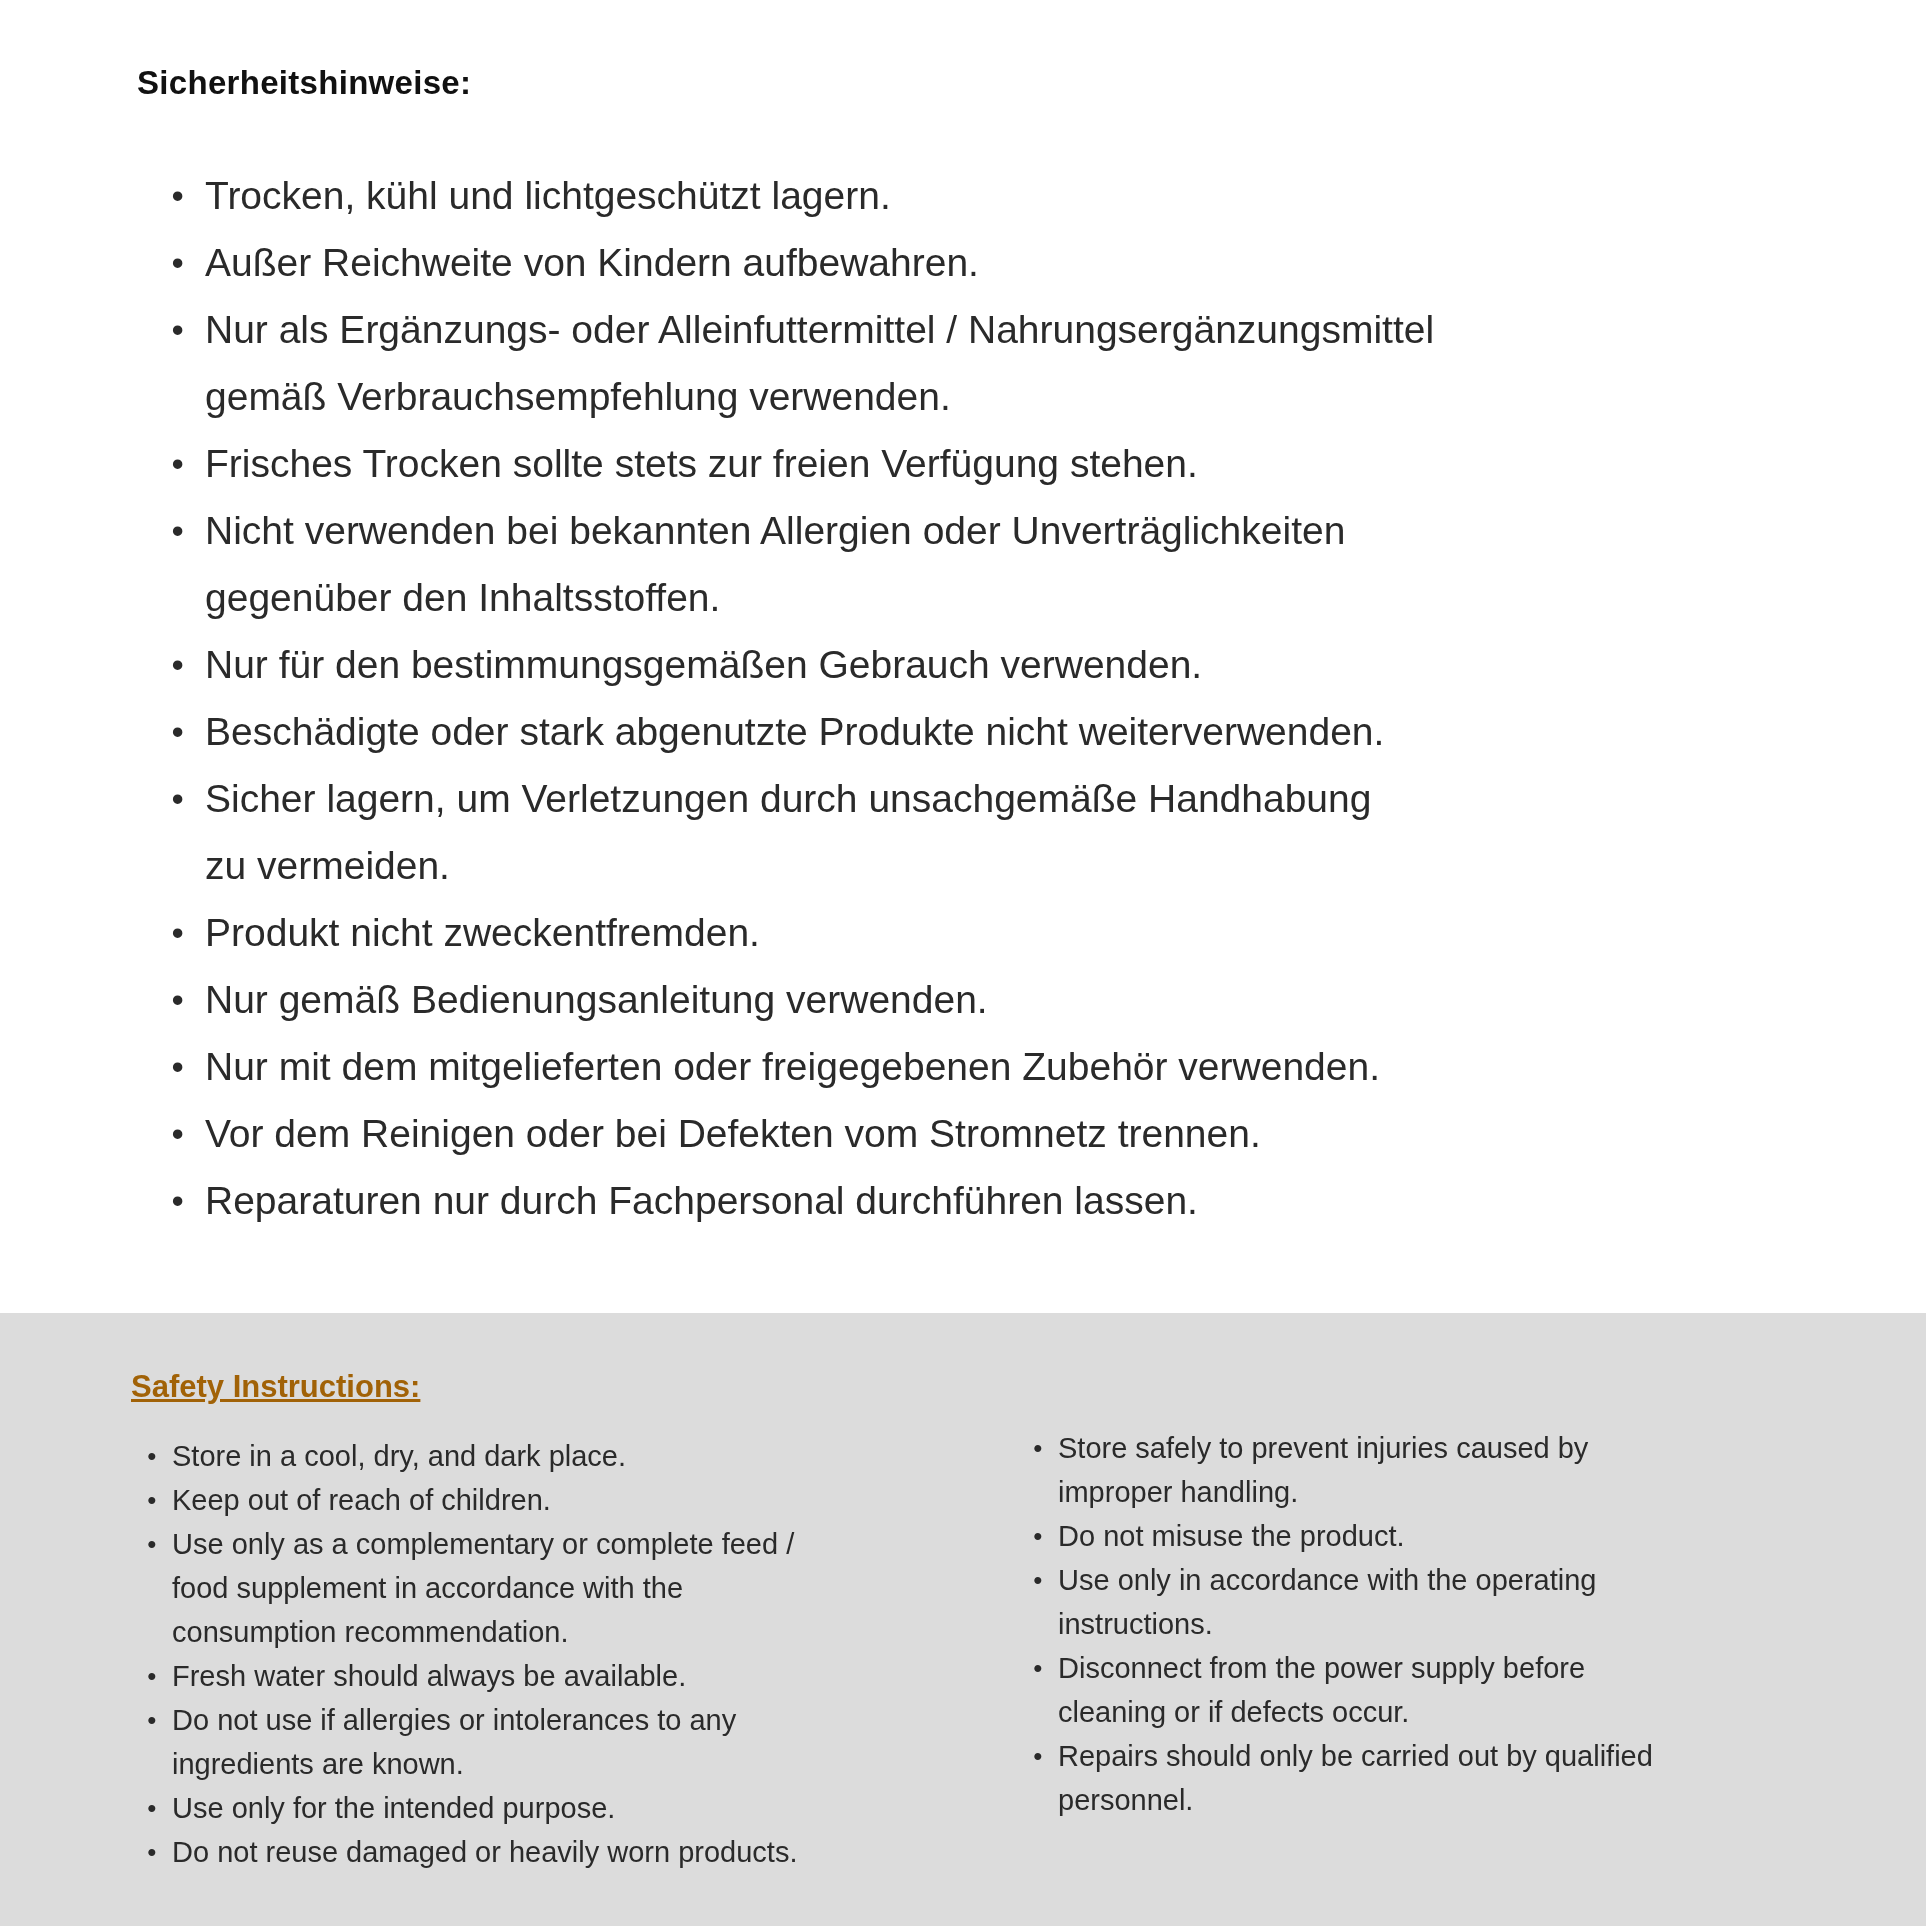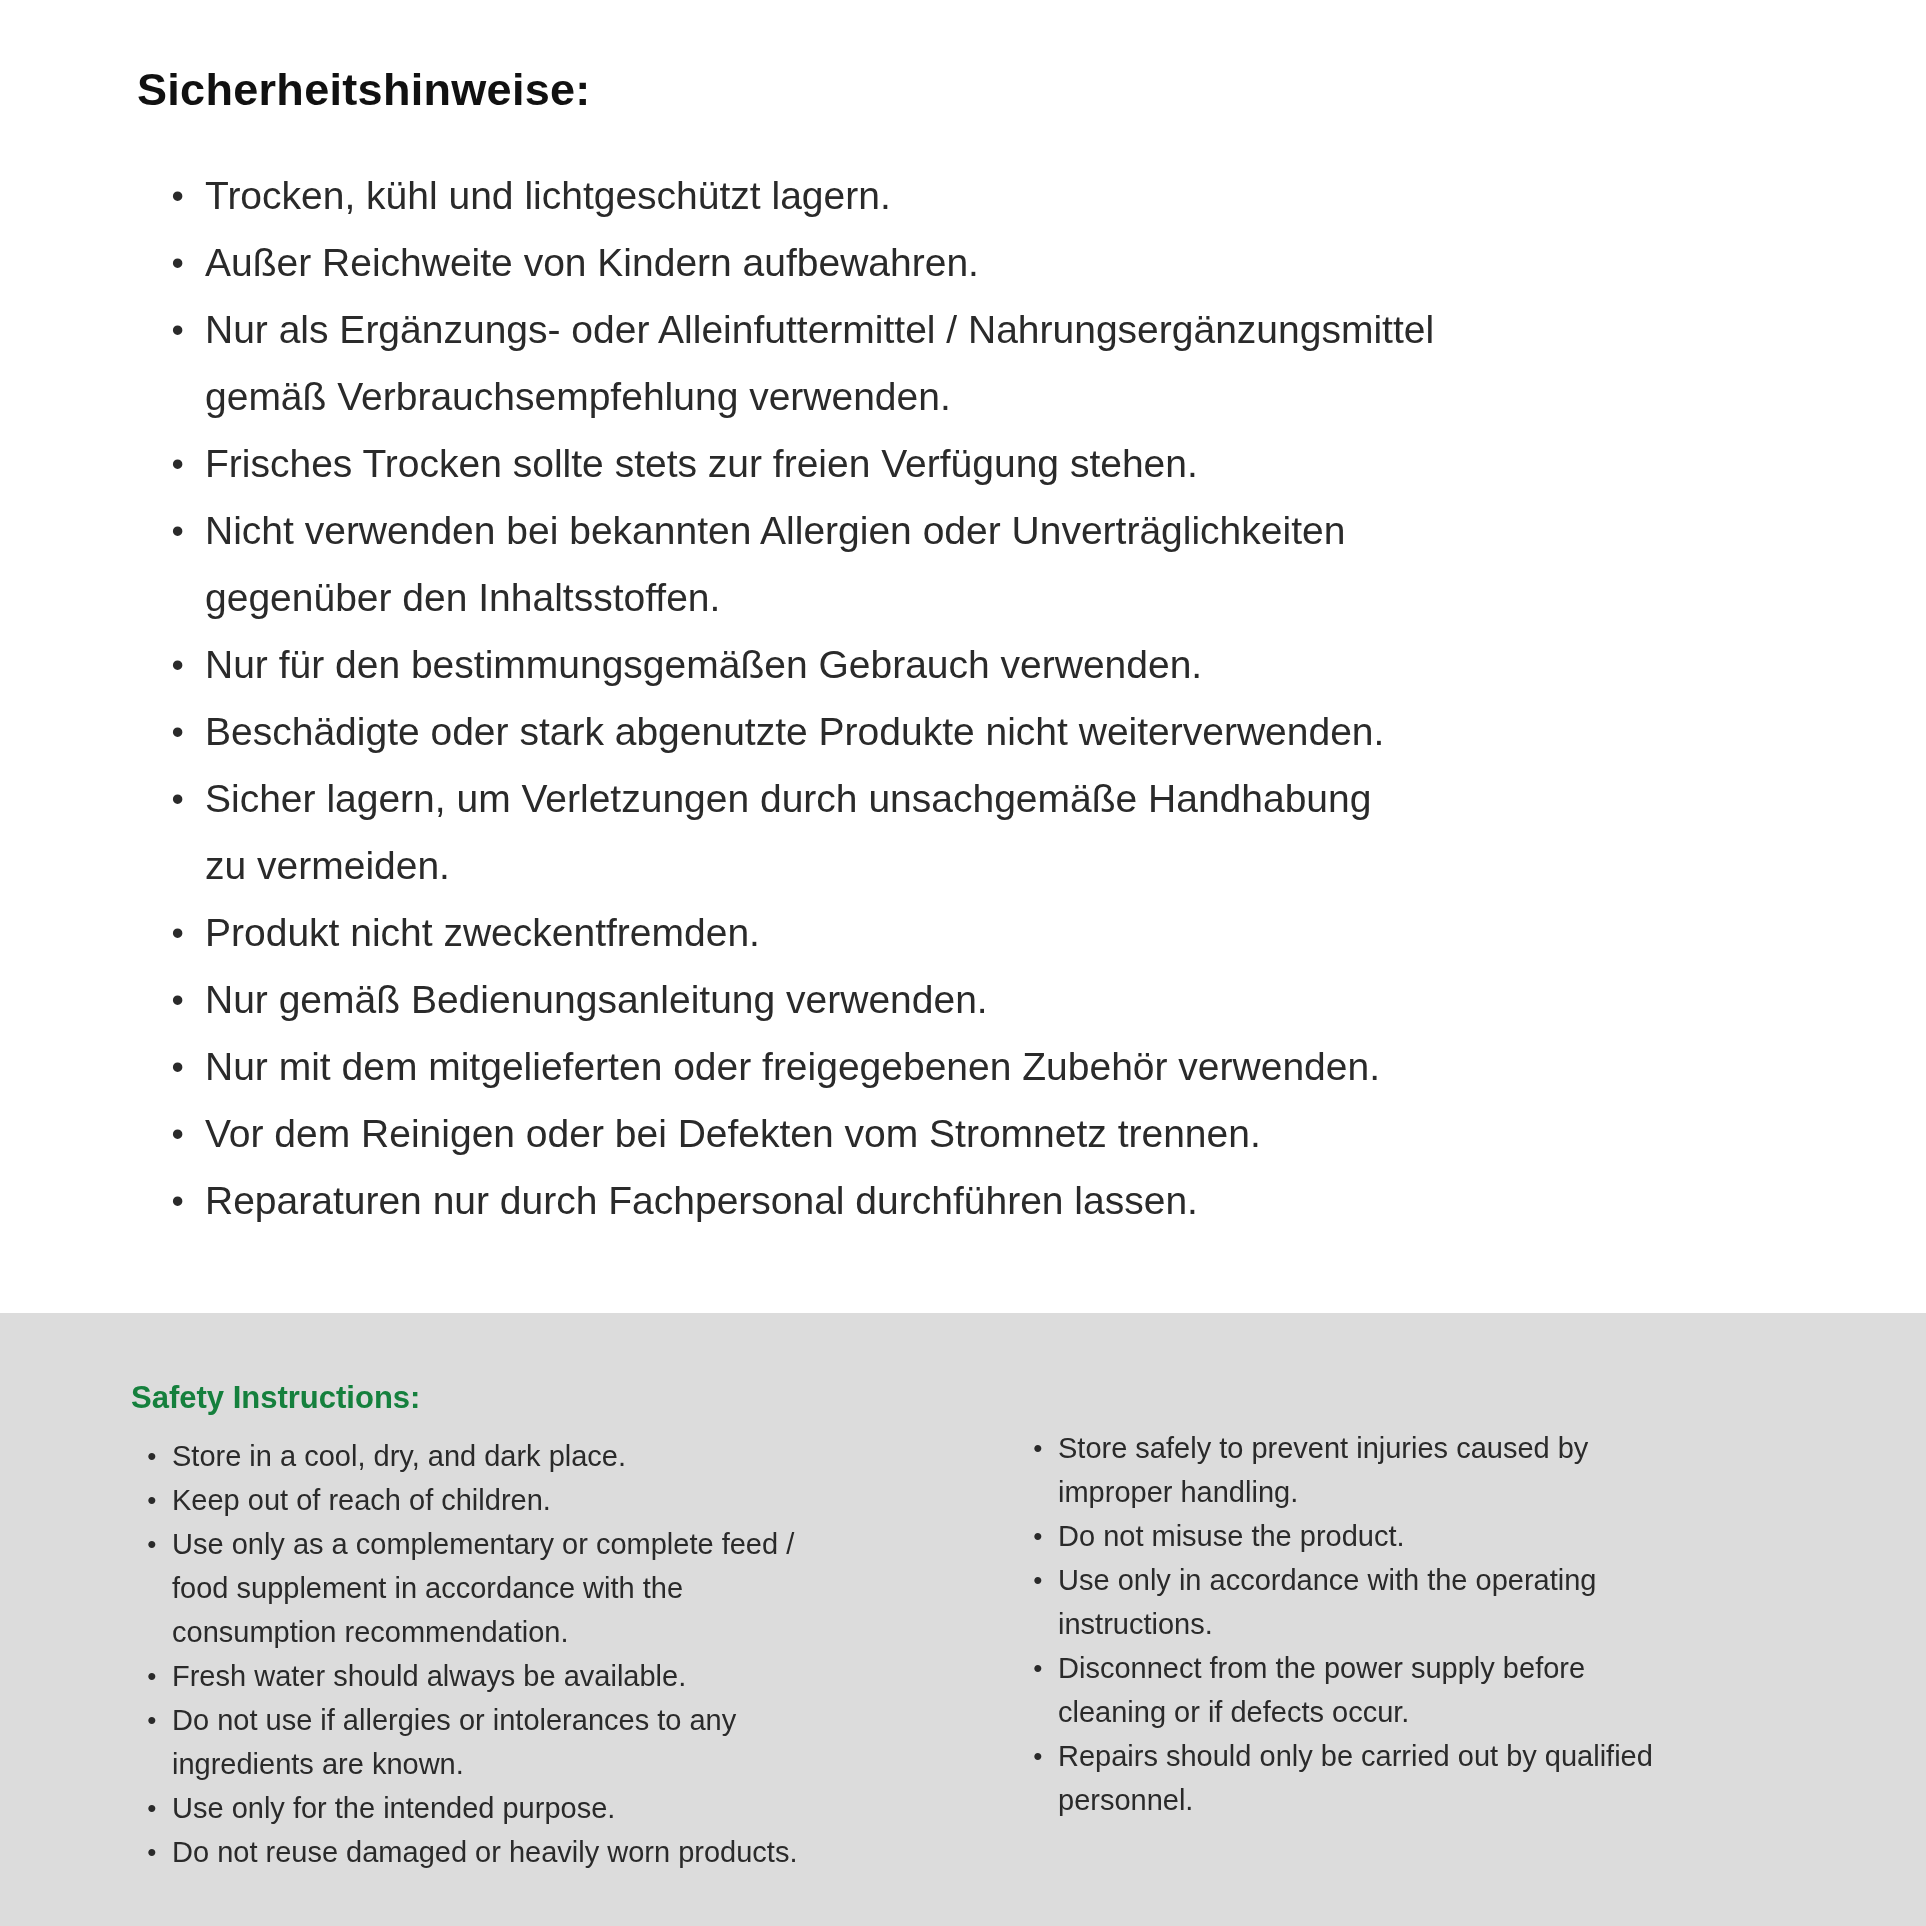--- a/index.html
+++ b/index.html
@@ -21,21 +21,21 @@
     position: absolute;
     top: 0; left: 0;
     width: 1926px;
     height: 1313px;
     background: #ffffff;
   }
   .german-heading {
     position: absolute;
     top: 64px;
     left: 137px;
-    font-size: 45px;
+    font-size: 33px;
     font-weight: 700;
     color: #111111;
     letter-spacing: 0.3px;
   }
   .german-list {
     position: absolute;
     top: 162px;
     left: 169px;
     width: 1554px;
     list-style: none;
@@ -61,25 +61,26 @@
   .english-section {
     position: absolute;
     top: 1313px;
     left: 0;
     width: 1926px;
     height: 613px;
     background: #dcdcdc;
   }
   .english-heading {
     position: absolute;
-    top: 67px;
+    top: 56px;
     left: 131px;
     font-size: 31px;
     font-weight: 700;
-    color: #15803d;
+    color: #a16207;
+    text-decoration: underline;
   }
   .english-list {
     list-style: none;
     font-size: 29px;
     line-height: 44px;
     color: #2a2a2a;
   }
   .english-list li {
     position: relative;
     padding-left: 26px;

